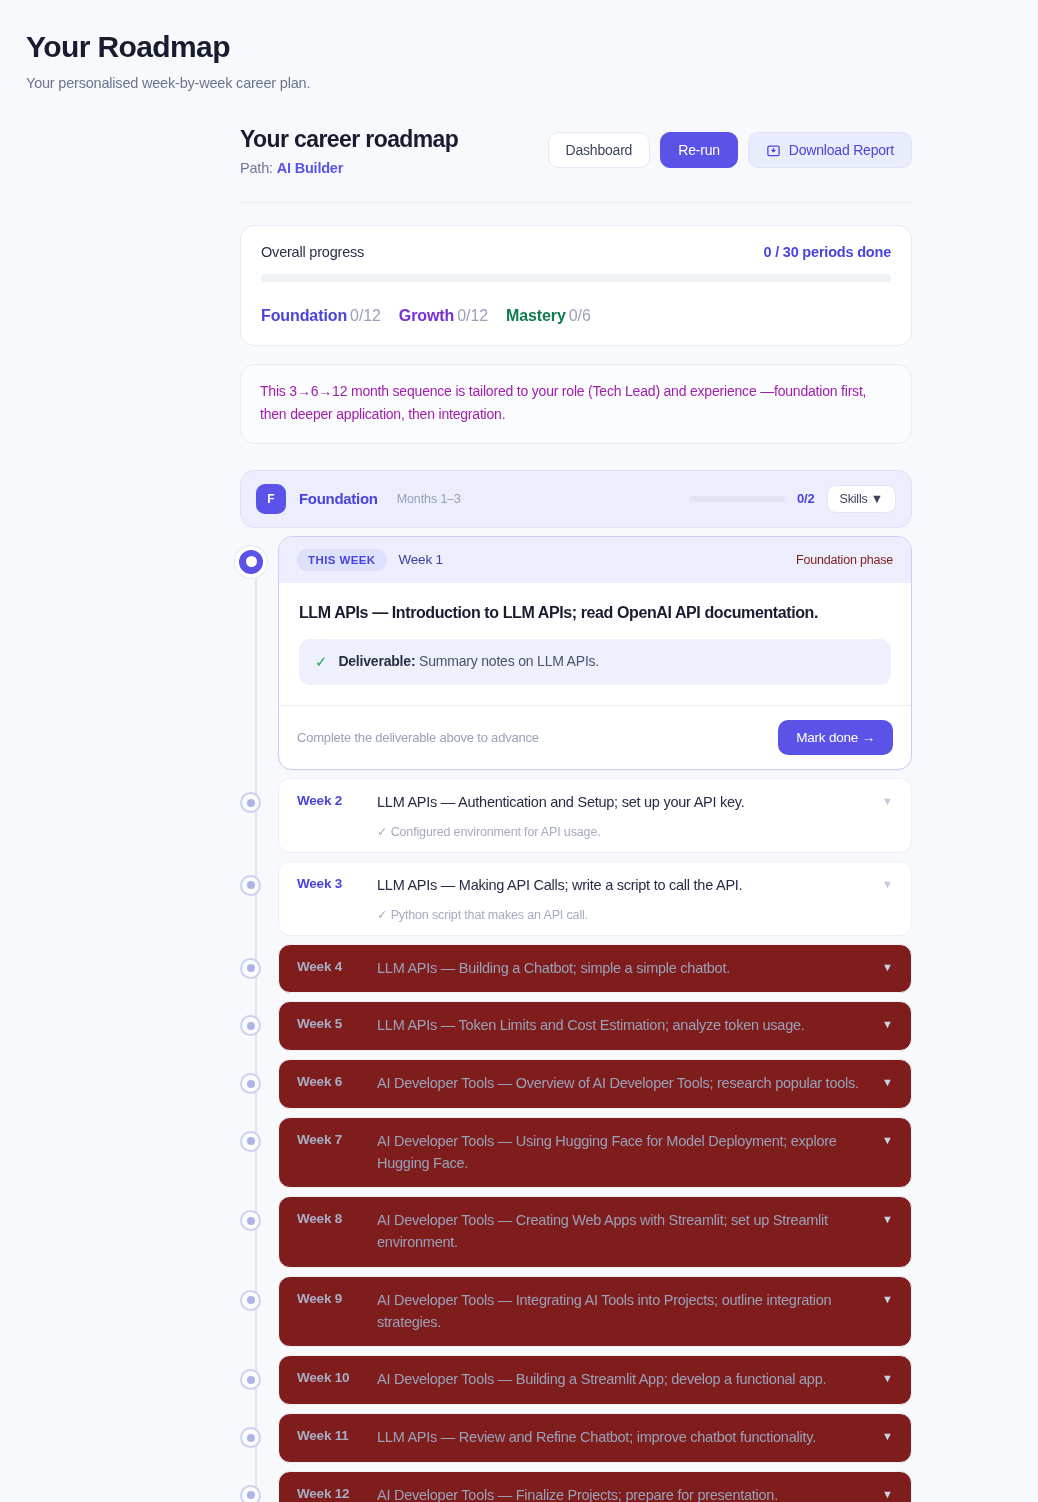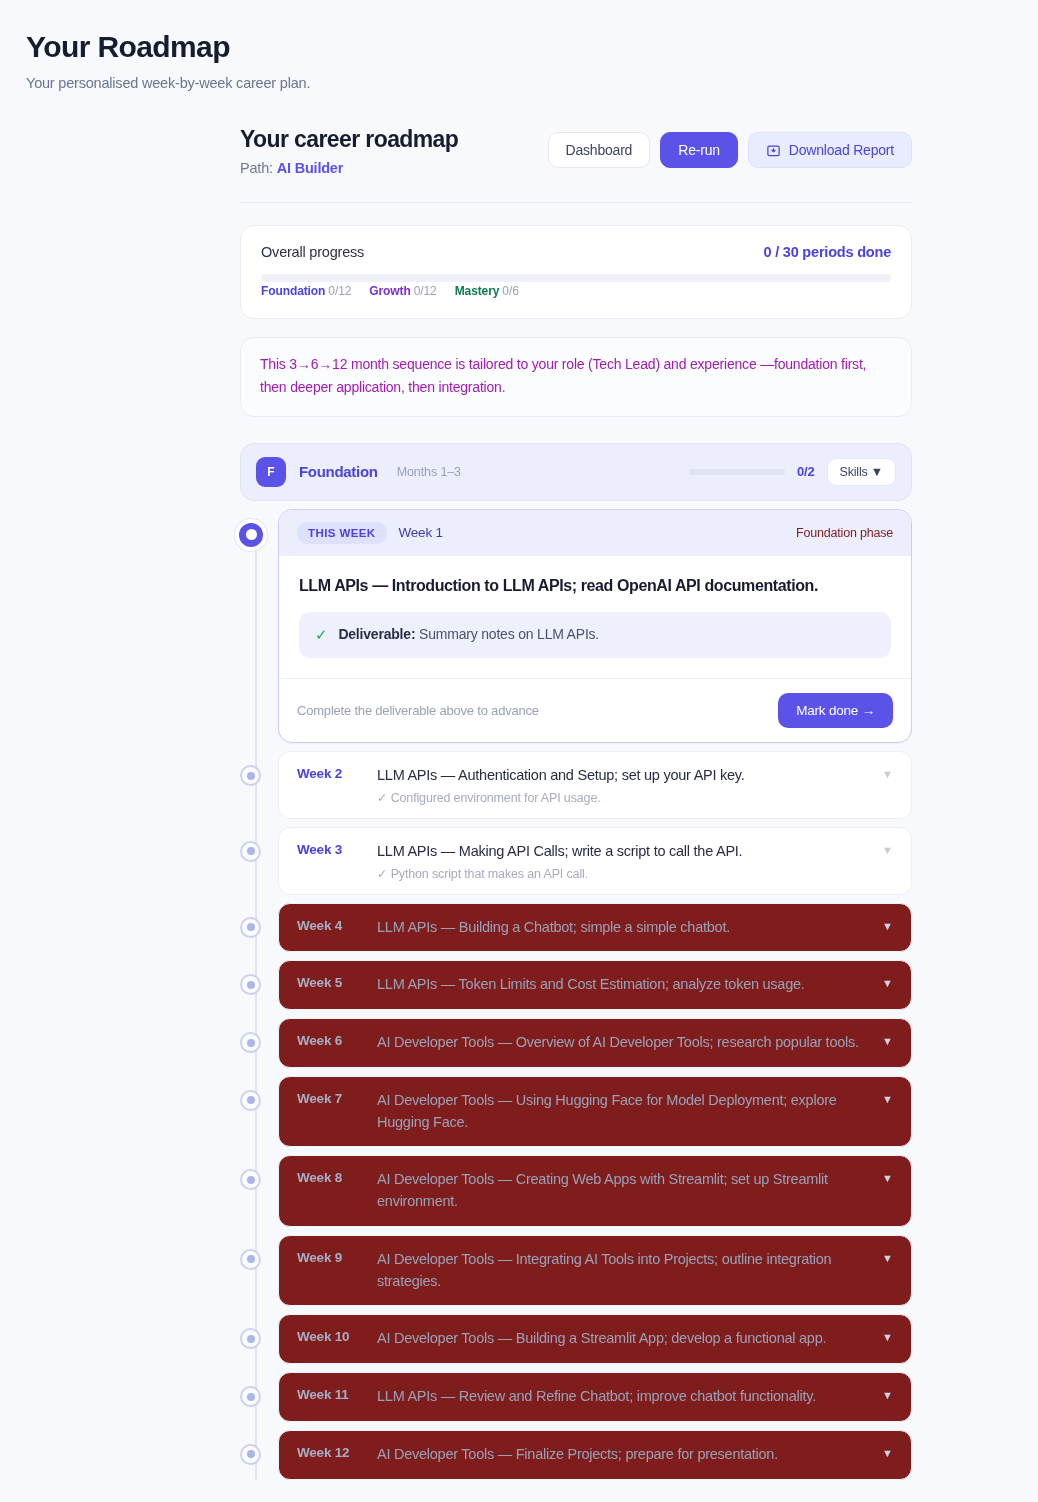--- a/index.html
+++ b/index.html
@@ -104,21 +104,21 @@
   .prog-title { font-size: 14.5px; color: #2a3049; letter-spacing: -0.2px; }
   .prog-count { font-size: 14.5px; font-weight: 700; color: #4b43dd; letter-spacing: -0.2px; }
   .bar {
     margin-top: 14px;
     height: 8px;
     border-radius: 99px;
     background: #eef1f6;
     overflow: hidden;
   }
   .bar > i { display: block; height: 100%; background: #5b52e8; border-radius: 99px; }
-  .legend { margin-top: 2px; display: flex; gap: 18px; font-size: 12px; letter-spacing: -0.1px; }
+  .legend { margin-top: 25px; display: flex; gap: 18px; font-size: 16px; letter-spacing: -0.1px; }
   .legend span b { font-weight: 700; }
   .legend .lg-val { color: #9aa1b8; font-weight: 400; margin-left: 3px; }
 
   .note {
     margin-top: 18px;
     background: #fbfcfe;
     border: 1px solid #e9ecf5;
     border-radius: 14px;
     padding: 15px 19px 17px 19px;
     font-size: 14px;
@@ -243,21 +243,21 @@
   .wk.dim { background: #7f1d1d; border-color: #eef1f8; }
   .wk-label {
     flex: 0 0 62px;
     font-size: 13.5px; font-weight: 700; letter-spacing: -0.2px;
     color: #4b43dd; padding-top: 1px;
   }
   .wk.dim .wk-label { color: #a6adc4; font-weight: 700; }
   .wk-main { flex: 1; }
   .wk-title { font-size: 14.5px; color: #262c45; letter-spacing: -0.25px; line-height: 1.5; }
   .wk.dim .wk-title { color: #99a1b8; }
-  .wk-sub { margin-top: 3px; font-size: 12.5px; color: #a5abc0; letter-spacing: -0.15px; }
+  .wk-sub { margin-top: 10px; font-size: 12.5px; color: #a5abc0; letter-spacing: -0.15px; }
   .caret { flex: 0 0 auto; color: #c3cbdd; font-size: 11px; padding-top: 3px; }
   .wk.dim .caret { color: #ccd4e4; }
 </style>
 </head>
 <body>
 
 <div class="page">
 
   <div class="top">
     <h1>Your Roadmap</h1>

